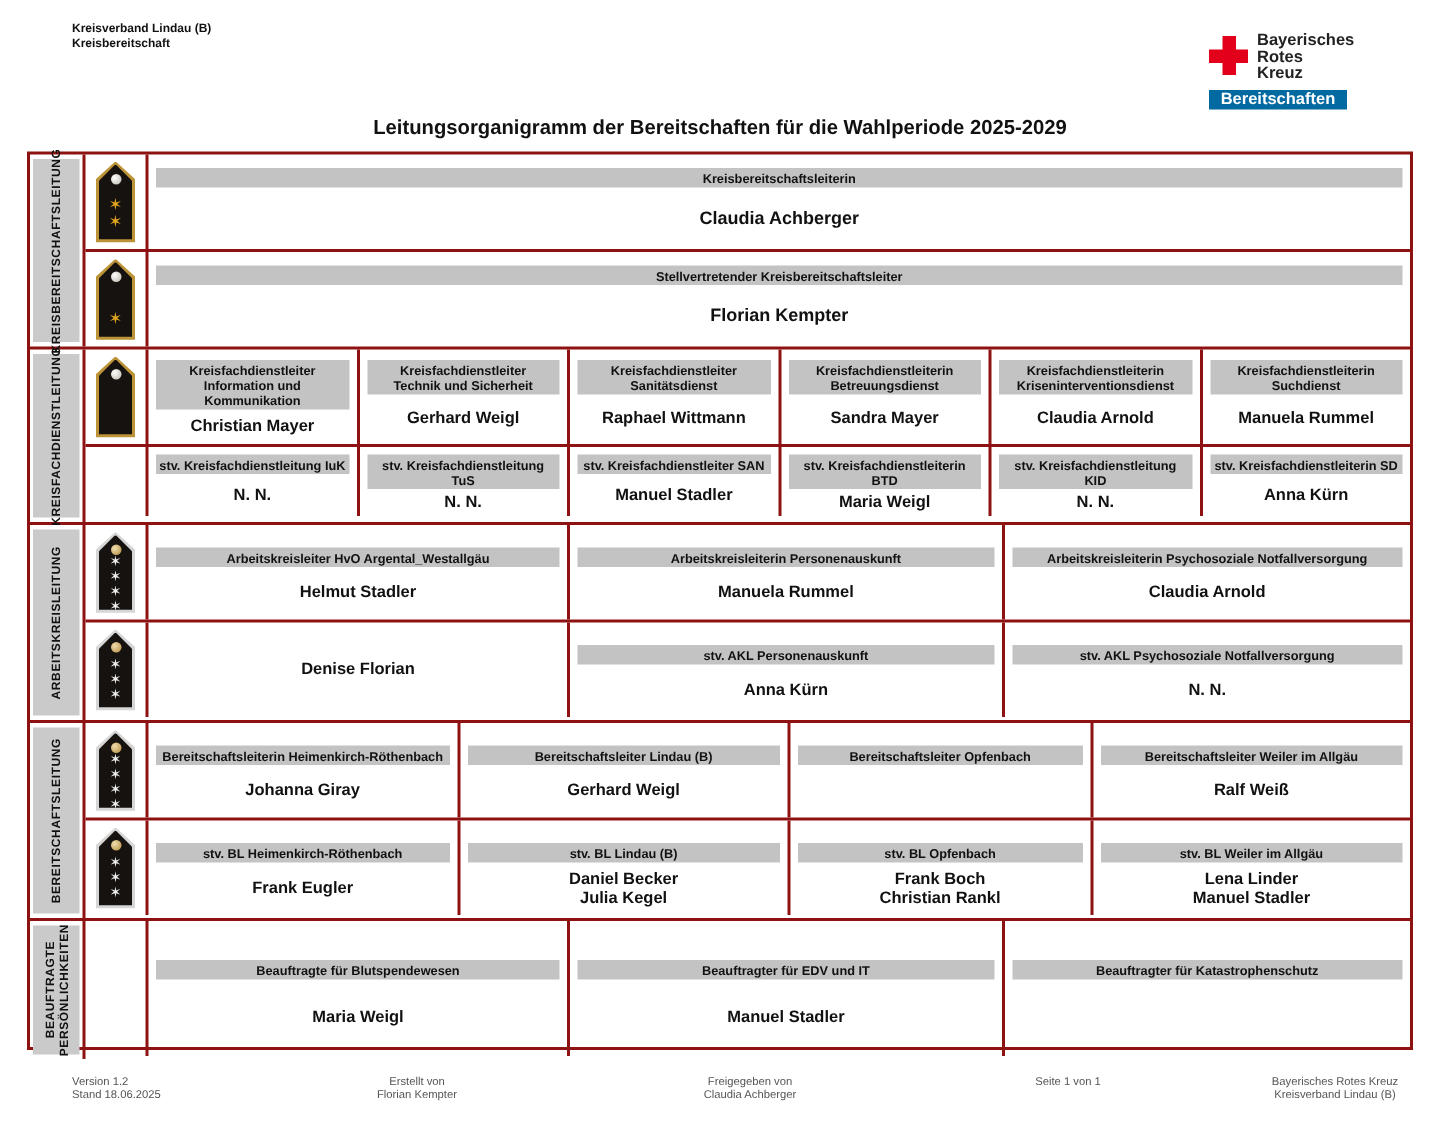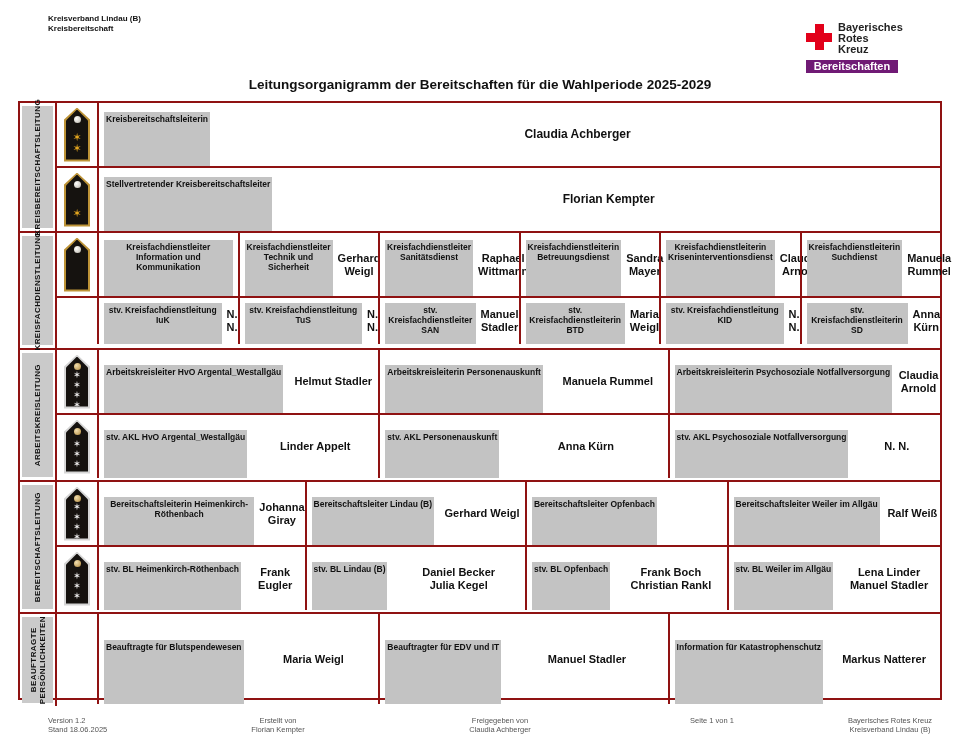--- a/index.html
+++ b/index.html
@@ -10,21 +10,21 @@
   
   .org-header{position:absolute;left:48px;top:14px;font-size:8px;font-weight:bold;
     line-height:9.5px;white-space:pre-line;}
   .logo{position:absolute;right:34px;top:22px;width:120px;}
   .logo-top{display:flex;align-items:flex-start;}
   .red-cross{width:26px;height:26px;position:relative;margin:2px 6px 0 0;flex:0 0 auto;}
   .red-cross:before,.red-cross:after{content:"";position:absolute;background:#e2001a;}
   .red-cross:before{left:8.5px;top:0;width:9px;height:26px;}
   .red-cross:after{left:0;top:8.5px;width:26px;height:9px;}
   .brand{font-size:11px;line-height:11px;font-weight:bold;color:#222;white-space:pre-line;}
-  .badge{margin-top:5px;background:#701a75;color:#fff;font-weight:bold;font-size:11px;
+  .badge{margin-top:5px;background:#0369a1;color:#fff;font-weight:bold;font-size:11px;
     line-height:13px;text-align:center;width:92px;}
   .page-title{position:absolute;left:0;top:77px;width:100%;text-align:center;
     font-size:13.5px;font-weight:bold;}
   
   :root{--red:#8f1212;--bar:#c3c3c3;--lbl:#cacaca;}
   .chart{position:absolute;left:18px;top:101px;width:924px;height:599px;
     border:2px solid var(--red);box-sizing:border-box;background:#fff;}
   .section{display:flex;}
   .section + .section{border-top:2px solid var(--red);}
   .sec-label{width:35px;flex:0 0 35px;border-right:2px solid var(--red);position:relative;}
@@ -32,21 +32,21 @@
     display:flex;align-items:center;justify-content:center;}
   .vtext{writing-mode:vertical-rl;transform:rotate(180deg);font-size:8px;font-weight:bold;
     letter-spacing:.4px;white-space:pre-line;text-align:center;color:#111;}
   .sec-body{flex:1;display:flex;flex-direction:column;min-width:0;}
   .row{display:flex;}
   .row + .row{border-top:2px solid var(--red);}
   .h63{height:63px;} .h65{height:63px;} .h46{height:46px;justify-content:flex-end;} .h90{height:90px;}
   .epa-cell{width:40px;flex:0 0 40px;border-right:2px solid var(--red);
     display:flex;align-items:center;justify-content:center;}
   .boxes{flex:1;display:flex;min-width:0;}
-  .box{display:flex;flex-direction:row;min-width:0;}
+  .box{display:flex;flex-direction:column;min-width:0;}
   .box + .box{border-left:2px solid var(--red);}
   .w6{flex:1;}
   .c3a{flex:282;} .c3b{flex:290;} .c3c{flex:273;}
   .c4a{flex:208;} .c4b{flex:221;justify-content:center;} .c4c{flex:202;} .c4d{flex:214;}
   .titlebar{margin:0 5px;background:var(--bar);font-size:8.5px;font-weight:bold;
     text-align:center;line-height:10px;padding:1.5px 2px;white-space:pre-line;box-sizing:border-box;}
   .tm9  .titlebar{margin-top:9px;}
   .tm7  .titlebar{margin-top:7px;}
   .tm5  .titlebar{margin-top:5px;}
   .tm15 .titlebar{margin-top:15px;}
@@ -153,20 +153,21 @@
             <div class="epa-inner">
                 <span class="epa-btn"></span>
             <span class="epa-stars"></span>
               </div>
           </div>
         </div>
         <div class="boxes">
           <div class="box w6">
             <div class="titlebar">Kreisfachdienstleiter
 Information und Kommunikation</div>
+            <div class="name">Christian Mayer</div>
           </div>
           <div class="box w6">
             <div class="titlebar">Kreisfachdienstleiter
 Technik und Sicherheit</div>
             <div class="name">Gerhard Weigl</div>
           </div>
           <div class="box w6">
             <div class="titlebar">Kreisfachdienstleiter
 Sanitätsdienst</div>
             <div class="name">Raphael Wittmann</div>
@@ -260,22 +261,21 @@
             <div class="epa-inner">
                 <span class="epa-btn"></span>
             <span class="epa-stars">✶
 ✶
 ✶</span>
               </div>
           </div>
         </div>
         <div class="boxes">
           <div class="box c3a">
-            <div class="titlebar">stv. AKL HvO Argental_Westallgäu</div>
-            <div class="name">Linder Appelt</div>
+            <div class="name">Denise Florian</div>
           </div>
           <div class="box c3b">
             <div class="titlebar">stv. AKL Personenauskunft</div>
             <div class="name">Anna Kürn</div>
           </div>
           <div class="box c3c">
             <div class="titlebar">stv. AKL Psychosoziale Notfallversorgung</div>
             <div class="name">N. N.</div>
           </div>
         </div>
@@ -369,22 +369,21 @@
         <div class="boxes">
           <div class="box c3a">
             <div class="titlebar">Beauftragte für Blutspendewesen</div>
             <div class="name">Maria Weigl</div>
           </div>
           <div class="box c3b">
             <div class="titlebar">Beauftragter für EDV und IT</div>
             <div class="name">Manuel Stadler</div>
           </div>
           <div class="box c3c">
-            <div class="titlebar">Information für Katastrophenschutz</div>
-            <div class="name">Markus Natterer</div>
+            <div class="titlebar">Beauftragter für Katastrophenschutz</div>
           </div>
         </div>
       </div>
     </div>
   </div>
 
 </div>
 
 <div class="footer-item f-version">Version 1.2
 Stand 18.06.2025</div>

